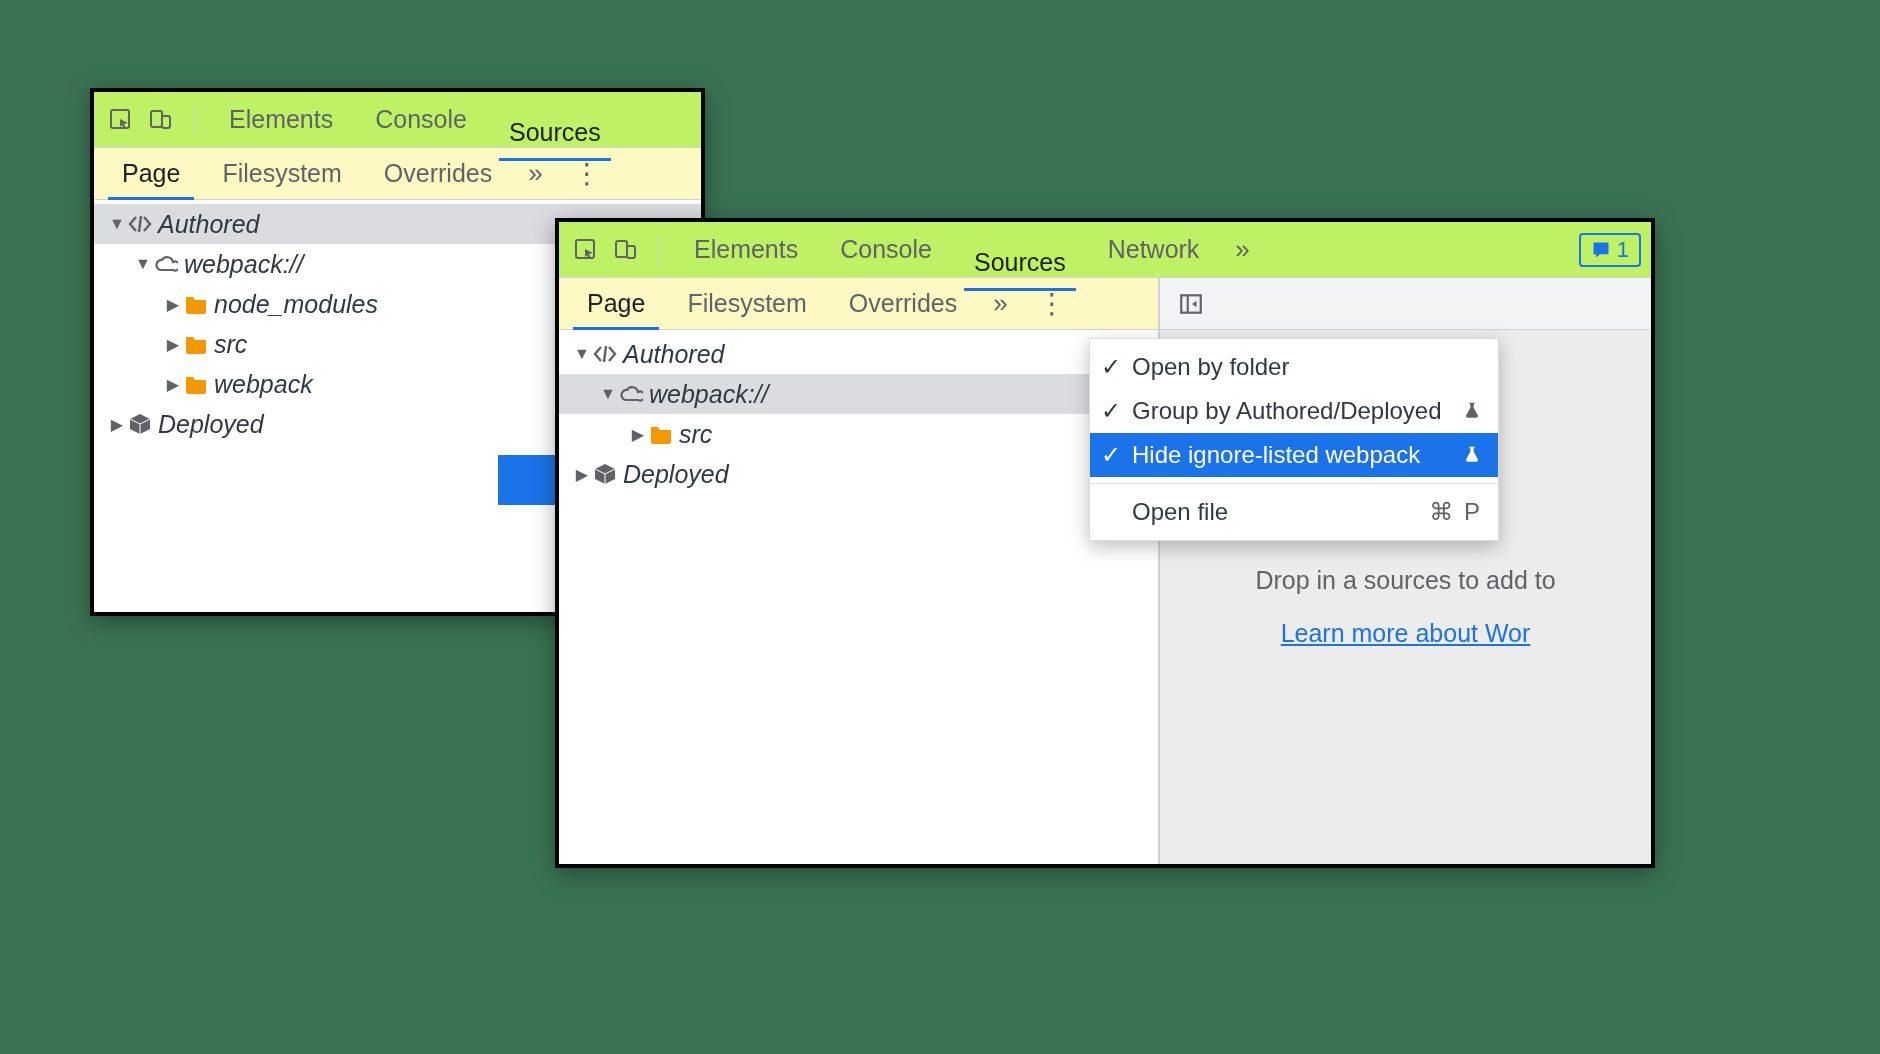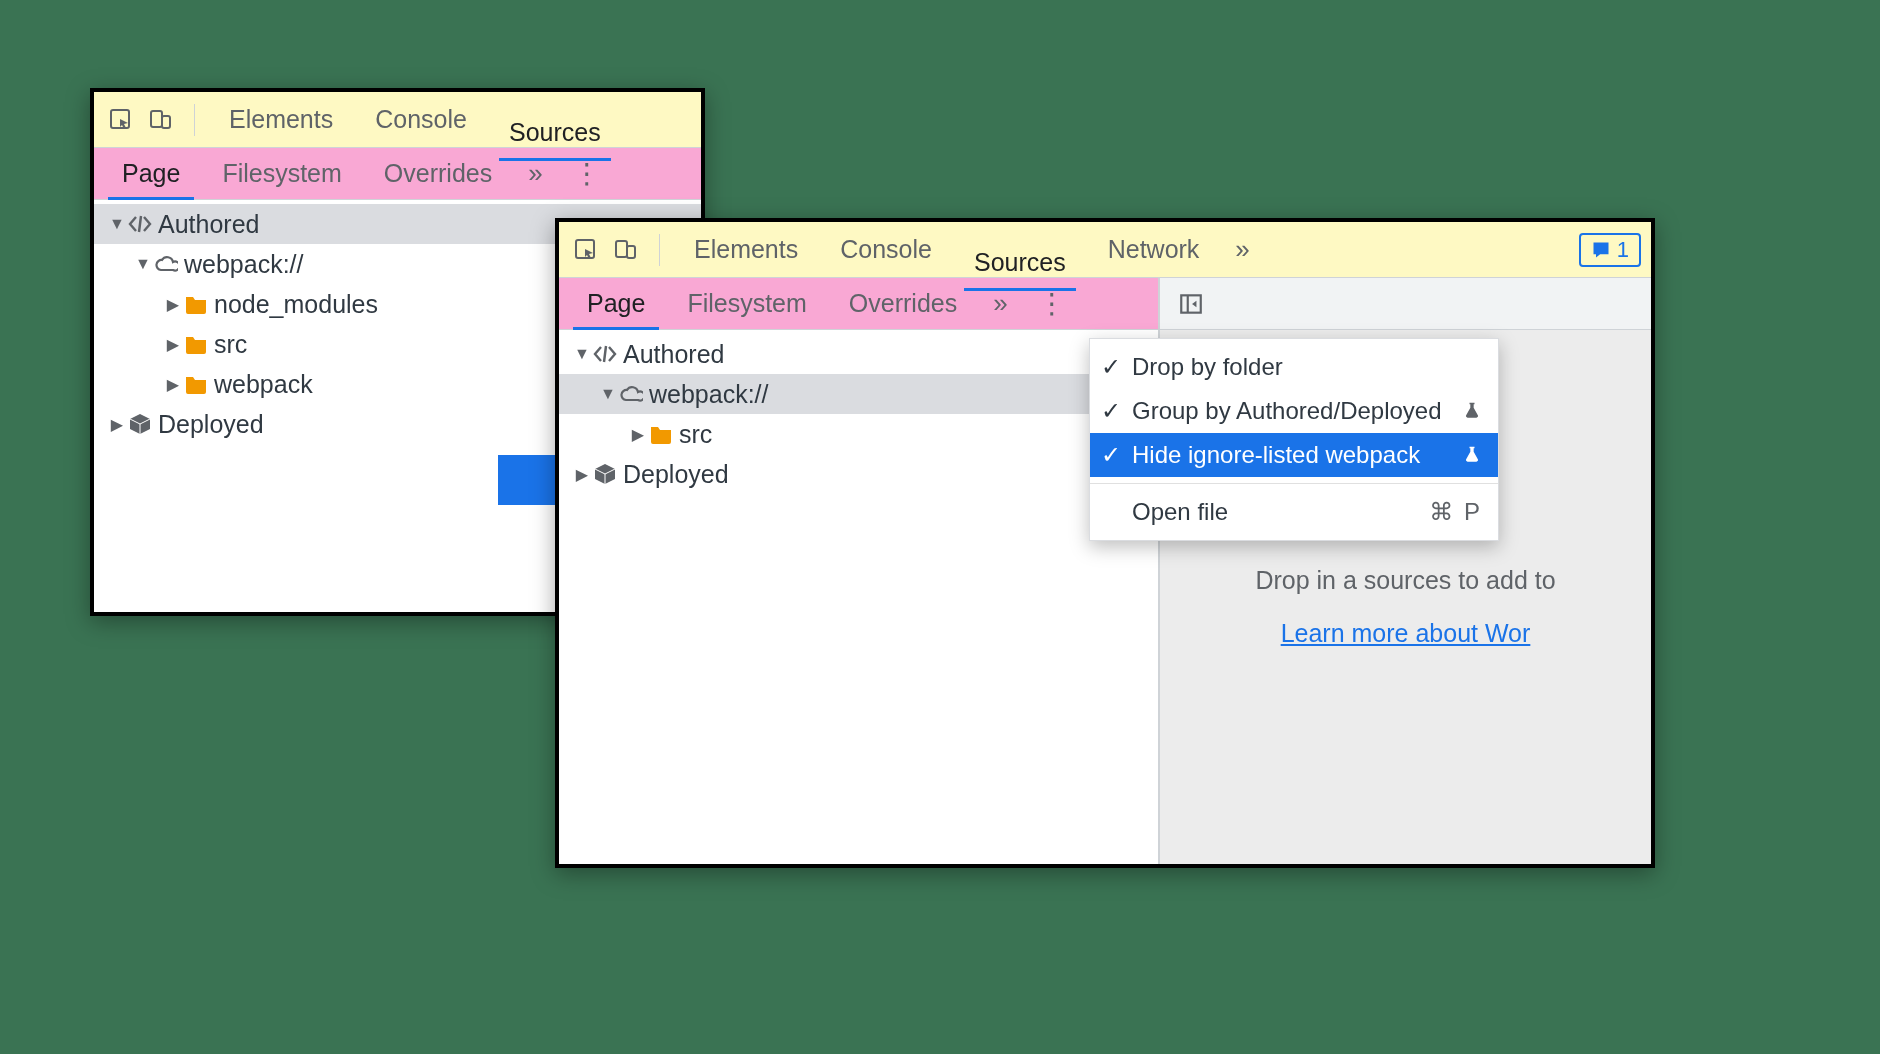--- a/index.html
+++ b/index.html
@@ -19,21 +19,21 @@
     border: 4px solid #000;
     box-shadow: 0 6px 22px rgba(0,0,0,.35);
     display: flex;
     flex-direction: column;
     overflow: hidden;
   }
   .toolbar {
     display: flex;
     align-items: center;
     height: 56px;
-    background: #fef9c3;
+    background: #bef264;
     border-bottom: 1px solid #cfd3d7;
     padding: 0 10px;
     gap: 6px;
   }
   .toolbar .tab {
     padding: 0 18px;
     height: 100%;
     display: flex;
     align-items: center;
     color: #5f6368;
@@ -54,21 +54,21 @@
   .toolbar .divider {
     width: 1px; height: 32px; background: #cfd3d7;
     margin: 0 10px;
   }
   .toolbar .spacer { flex: 1; }
 
   .subbar {
     display: flex;
     align-items: center;
     height: 52px;
-    background: #f9a8d4;
+    background: #fef9c3;
     border-bottom: 1px solid #cfd3d7;
     padding: 0 10px;
     gap: 6px;
   }
   .subbar .stab {
     padding: 0 18px;
     height: 100%;
     display: flex;
     align-items: center;
     color: #5f6368;
@@ -101,21 +101,21 @@
     cursor: default;
     white-space: nowrap;
   }
   .row.sel { background: #dadce0; }
   .row .twisty {
     width: 18px; display: inline-flex; justify-content: center;
     color: #5f6368; font-size: 16px;
   }
   .row .ic { width: 28px; display: inline-flex; justify-content: center; }
   .row .ic svg { width: 24px; height: 24px; }
-  .row .lbl { padding-left: 4px; }
+  .row .lbl { padding-left: 4px; font-style: italic; }
   .folder-orange { fill: #f29900; }
   .cube-gray { fill: #5f6368; }
   .codetag { stroke: #5f6368; fill: none; stroke-width: 2.4; }
   .cloud { stroke: #5f6368; fill: none; stroke-width: 2.2; }
 
   .ind1 { padding-left: 14px; }
   .ind2 { padding-left: 40px; }
   .ind3 { padding-left: 70px; }
 
   
@@ -405,21 +405,21 @@
       <div style="height:260px"></div>
       <div>Drop in a sources to add to</div>
       <div style="height:24px"></div>
       <a href="#">Learn more about Wor</a>
     </div>
   </div>
 
   <div class="menu" style="left:530px; top:116px;">
     <div class="item">
       <span class="check">✓</span>
-      <span class="txt">Drop by folder</span>
+      <span class="txt">Open by folder</span>
     </div>
     <div class="item">
       <span class="check">✓</span>
       <span class="txt">Group by Authored/Deployed</span>
       <svg class="flask" viewBox="0 0 24 24" style="color:#5f6368">
           <use href="#svg-flask"></use>
         </svg>
     </div>
     <div class="item hl">
       <span class="check">✓</span>

